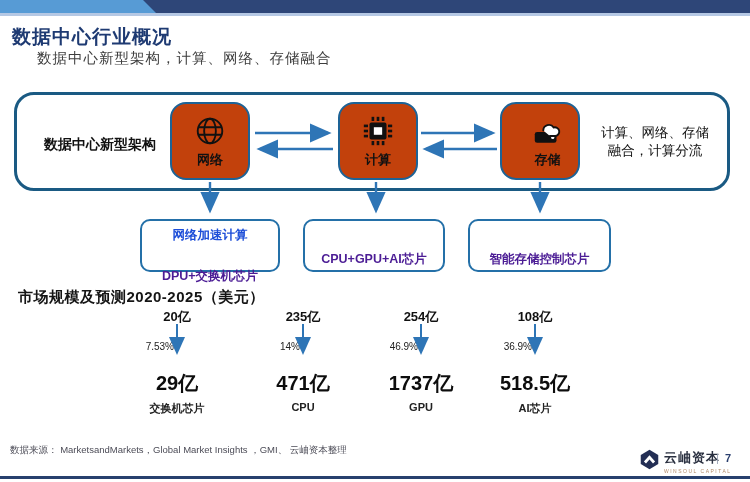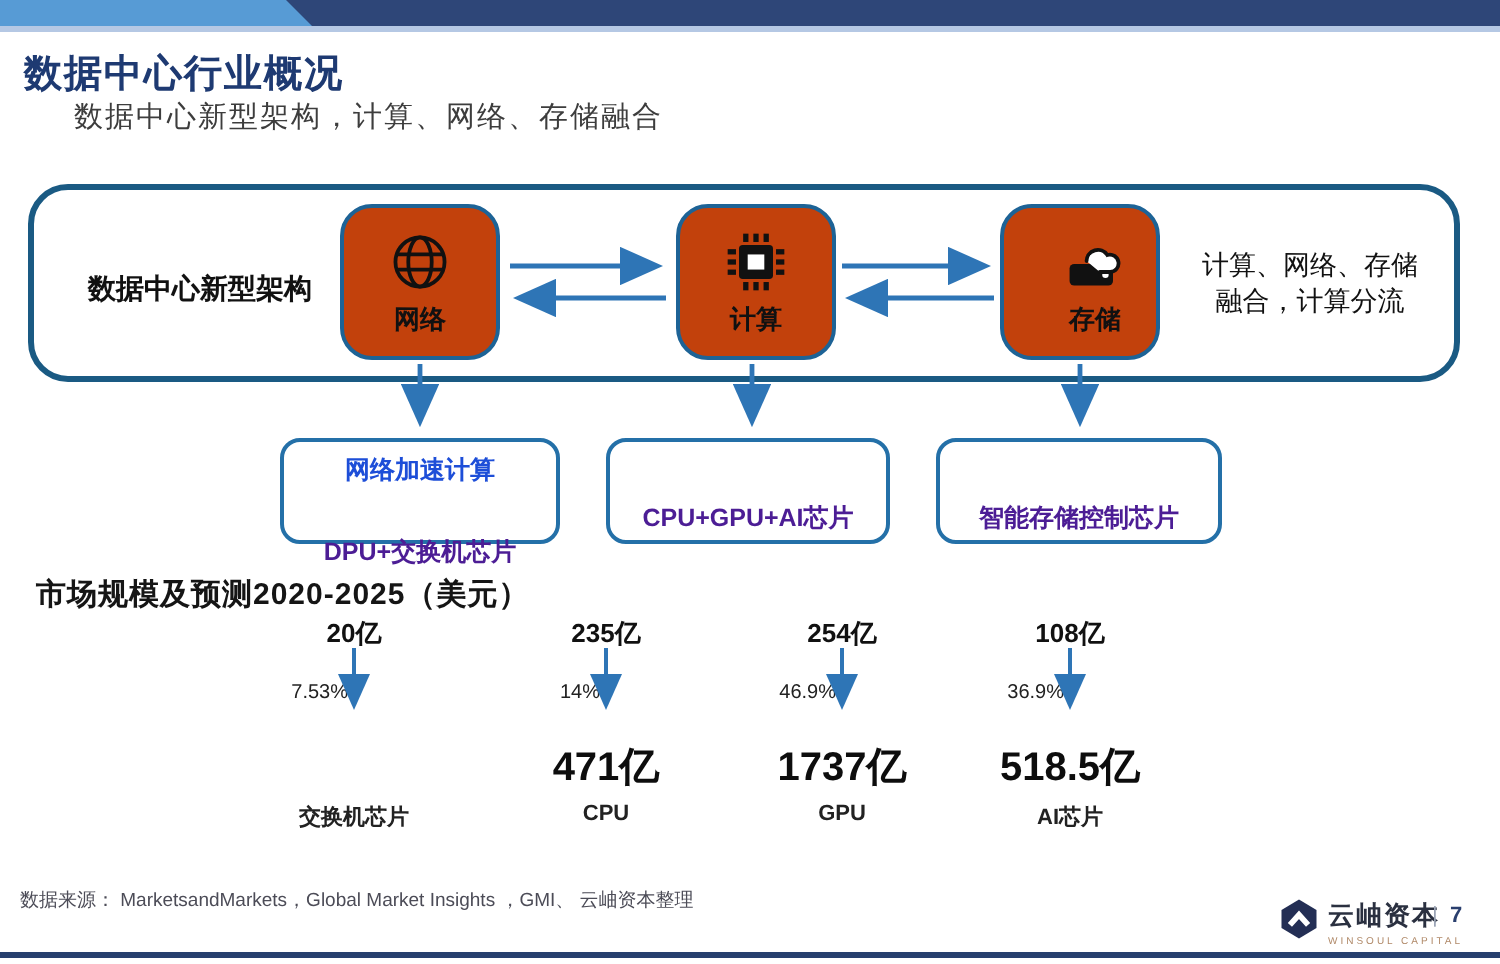--- a/index.html
+++ b/index.html
@@ -145,20 +145,21 @@
 </div>
 <div class="abs acc-box" id="acc-2">
   <div class="acc-chips">智能存储控制芯片</div>
 </div>
 
 <div class="abs market-heading">市场规模及预测2020-2025（美元）</div>
 
 <div class="abs mcol" id="mcol-0">
   <div class="m-start">20亿</div>
   <div class="m-pct">7.53%</div>
+  <div class="m-end">29亿</div>
   <div class="m-cat">交换机芯片</div>
 </div>
 <div class="abs mcol" id="mcol-1">
   <div class="m-start">235亿</div>
   <div class="m-pct">14%</div>
   <div class="m-end">471亿</div>
   <div class="m-cat">CPU</div>
 </div>
 <div class="abs mcol" id="mcol-2">
   <div class="m-start">254亿</div>

